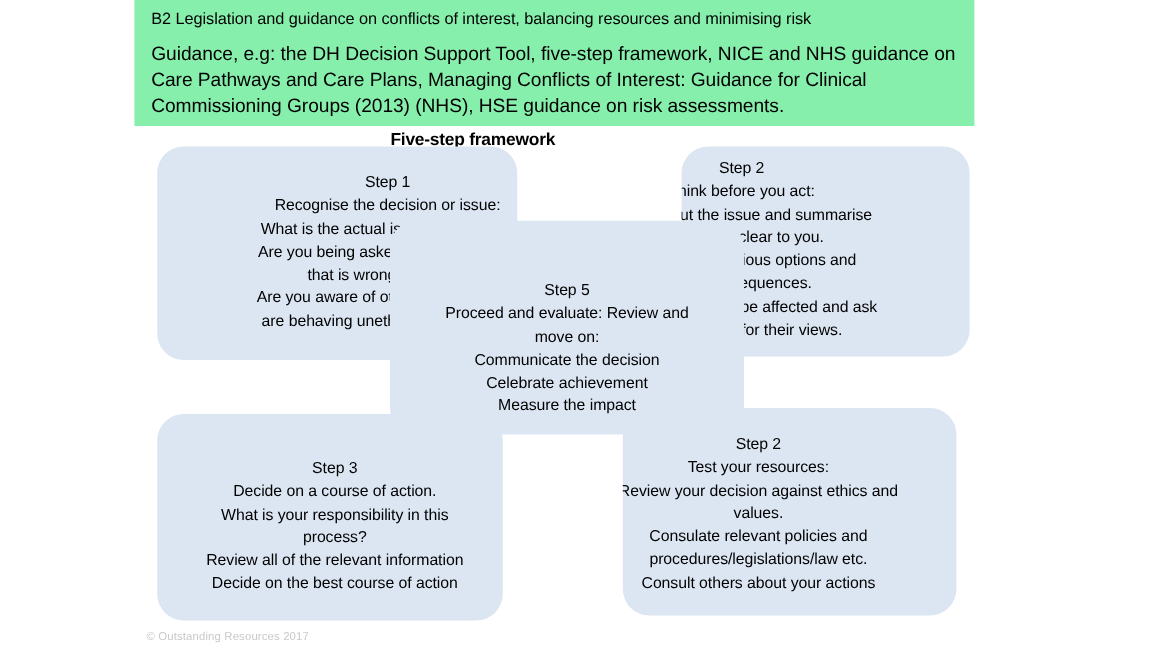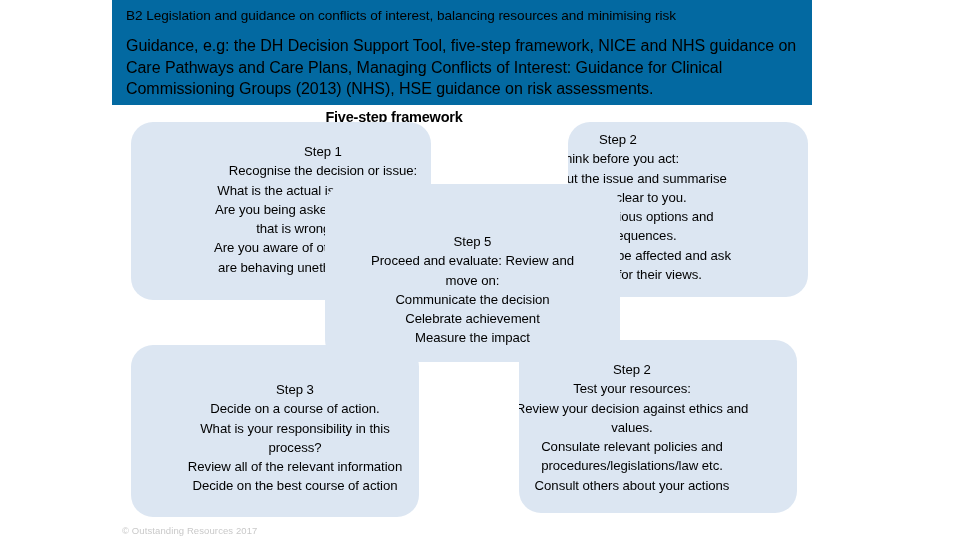--- a/index.html
+++ b/index.html
@@ -22,21 +22,21 @@
     background: #ffffff;
   }
 
   
   .header-block {
     position: absolute;
     left: 112px;
     top: 0px;
     width: 700px;
     height: 105px;
-    background: #0369a1;
+    background: #86efac;
     box-sizing: border-box;
     padding: 5px 10px 0 14px;
   }
   .header-line-1 {
     font-size: 13.6px;
     color: #000000;
     line-height: 21px;
     white-space: nowrap;
     letter-spacing: -0.05px;
   }
@@ -112,21 +112,21 @@
   .step-text .ln { display: block; white-space: nowrap; }
 
   
   #step1-box .step-text { width: 380px; margin-left: 2px; }
   
   #step2-box .step-text { width: 380px; margin-left: -140px; }
   
   #step4-box .step-text { width: 330px; margin-left: -52px; }
   
   #step5-box .step-text { width: 295px; margin-left: 0; }
-  #step3-box .step-text { width: 296px; margin-left: 0; padding-left: 16px; }
+  #step3-box .step-text { width: 296px; margin-left: 0; }
 
   
   #step5-box .step-text .ln { white-space: normal; }
 
   
   .footer-credit {
     position: absolute;
     left: 122px;
     top: 525px;
     font-size: 9.5px;

